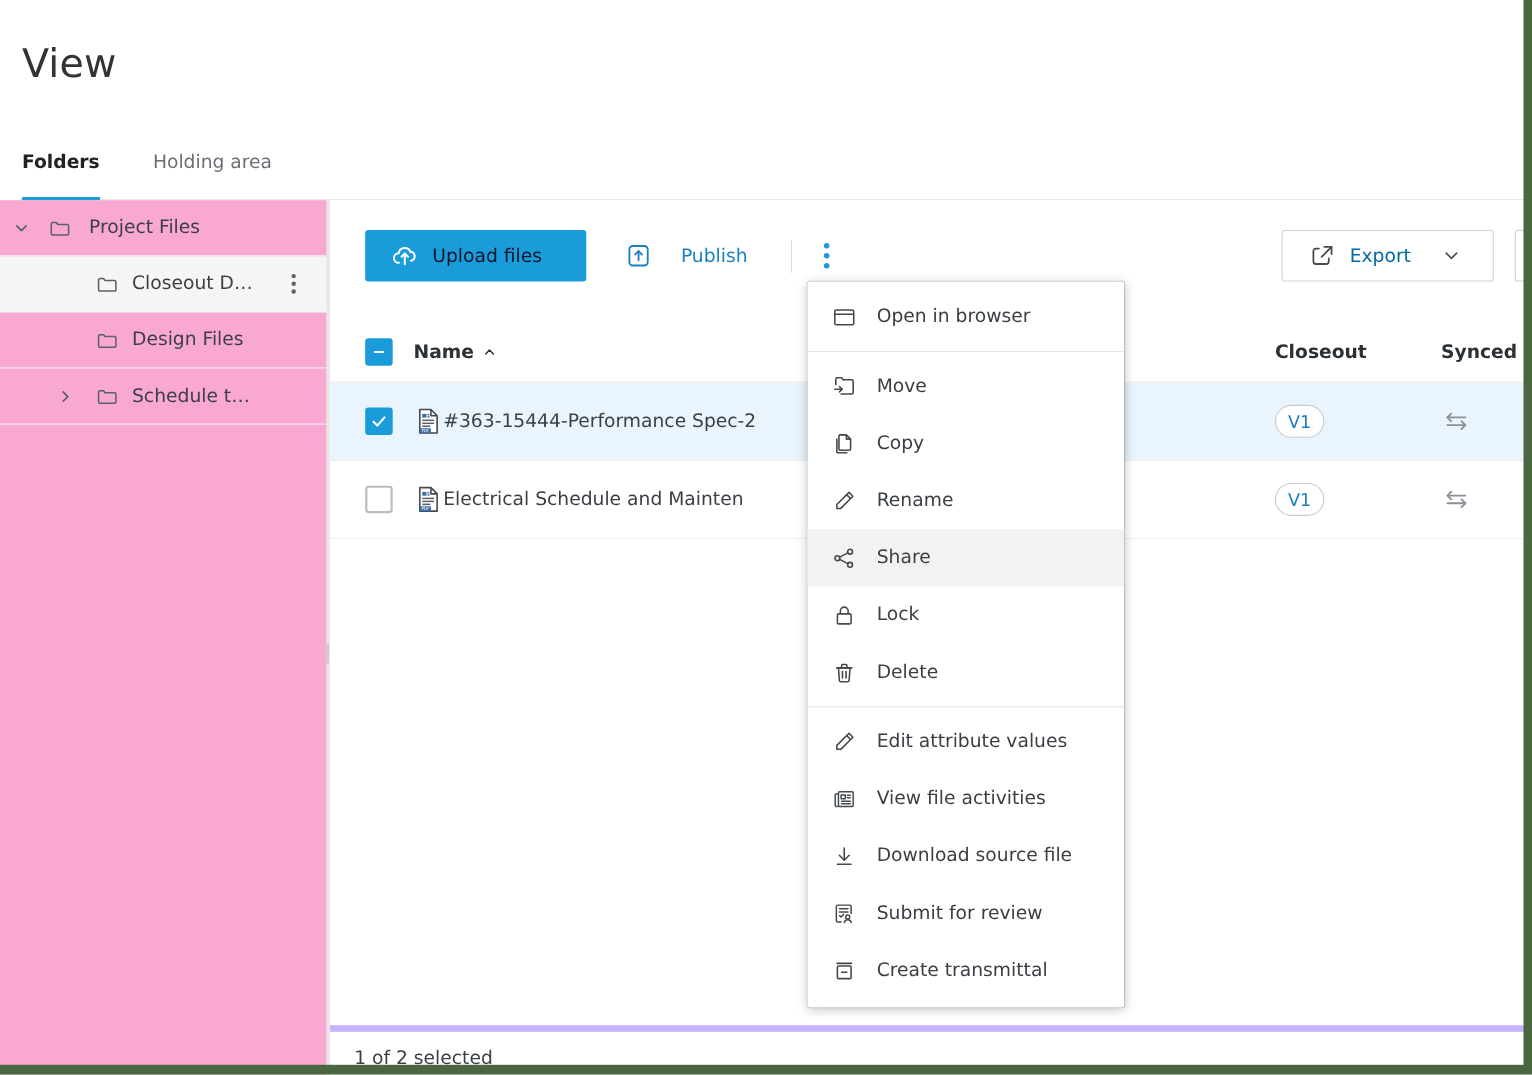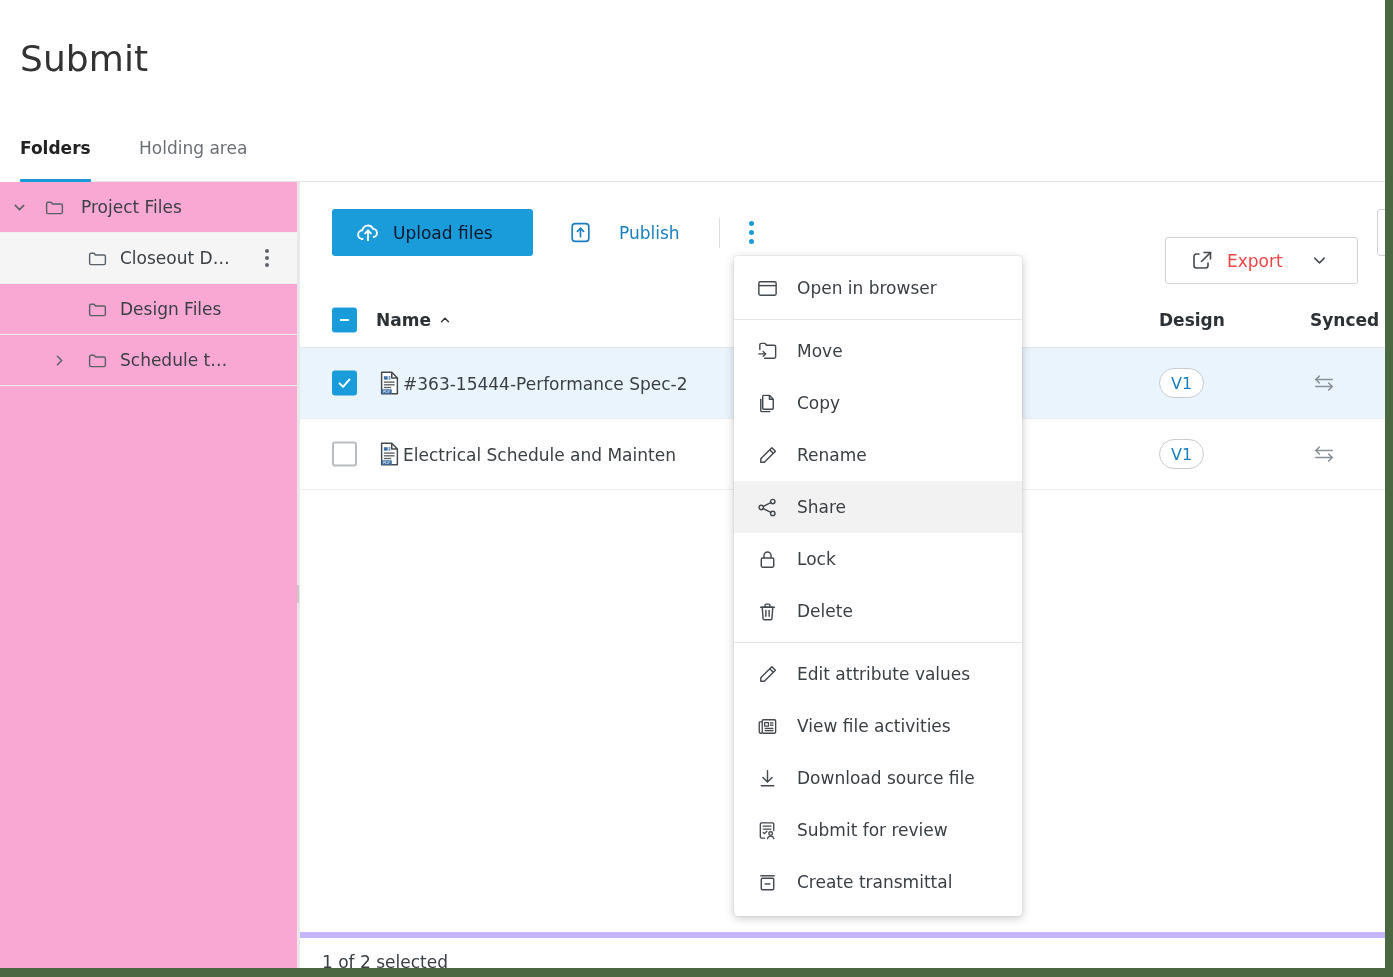--- a/index.html
+++ b/index.html
@@ -111,21 +111,21 @@
     position: absolute; left: 440px; top: 30px; width: 22px; height: 40px;
     display: flex; flex-direction: column; align-items: center; justify-content: center;
     gap: 4px; cursor: pointer;
   }
   .tb-kebab i { width: 5px; height: 5px; border-radius: 50%; background: #1a9cdb; display: block; }
 
   .btn-export {
     position: absolute; left: 865px; top: 27px; width: 193px; height: 47px;
     background: #fff; border: 1px solid #cfd3d7; border-radius: 3px; cursor: pointer;
     display: flex; align-items: center; gap: 13px; padding-left: 24px;
-    color: #ef4444; font-size: 17px; font-family: inherit; margin-top: 28px;
+    color: #0369a1; font-size: 17px; font-family: inherit;
   }
   .btn-edge {
     position: absolute; left: 1077px; top: 27px; width: 60px; height: 47px;
     background: #fff; border: 1px solid #cfd3d7; border-radius: 3px; cursor: pointer;
   }
 
   
   .tbl { position: absolute; left: 0; top: 110px; width: 1093px; }
   .tbl-head {
     position: relative; height: 56px; border-bottom: 1px solid #e6e6e6;
@@ -196,21 +196,21 @@
     position: absolute; left: 0; bottom: 0; width: 1393px; height: 9px;
     background: #4a6741;
   }
   svg { display: block; }
 </style>
 </head>
 <body>
 
 <div id="app">
 
-  <div class="page-title">Submit</div>
+  <div class="page-title">View</div>
 
   <div class="tabs">
     <div class="tabs-rule"></div>
     <div class="tab active" id="tab-folders">
       <span>Folders</span>
       <span class="underline"></span>
     </div>
     <div class="tab" id="tab-holding">
       <span>Holding area</span>
     </div>
@@ -342,21 +342,21 @@
         </span>
         <span class="c-name">
           <span>Name</span>
           <span class="sort-caret">
             <svg width="14" height="14" viewBox="0 0 24 24" fill="none" stroke="#2c3136" stroke-width="2.3" stroke-linecap="round" stroke-linejoin="round">
                 <polyline points="6 15 12 9 18 15"></polyline>
               </svg>
           </span>
         </span>
         <span class="c-desc">on</span>
-        <span class="c-ver">Design</span>
+        <span class="c-ver">Closeout</span>
         <span class="c-sync">Synced w</span>
       </div>
 
       <div class="tbl-row selected">
         <span class="c-check">
           <span class="cb checked">
             <svg width="17" height="17" viewBox="0 0 24 24" fill="none" stroke="#ffffff" stroke-width="2.8" stroke-linecap="round" stroke-linejoin="round">
                 <polyline points="5 12.5 10 17.5 19 7"></polyline>
               </svg>
           </span>

